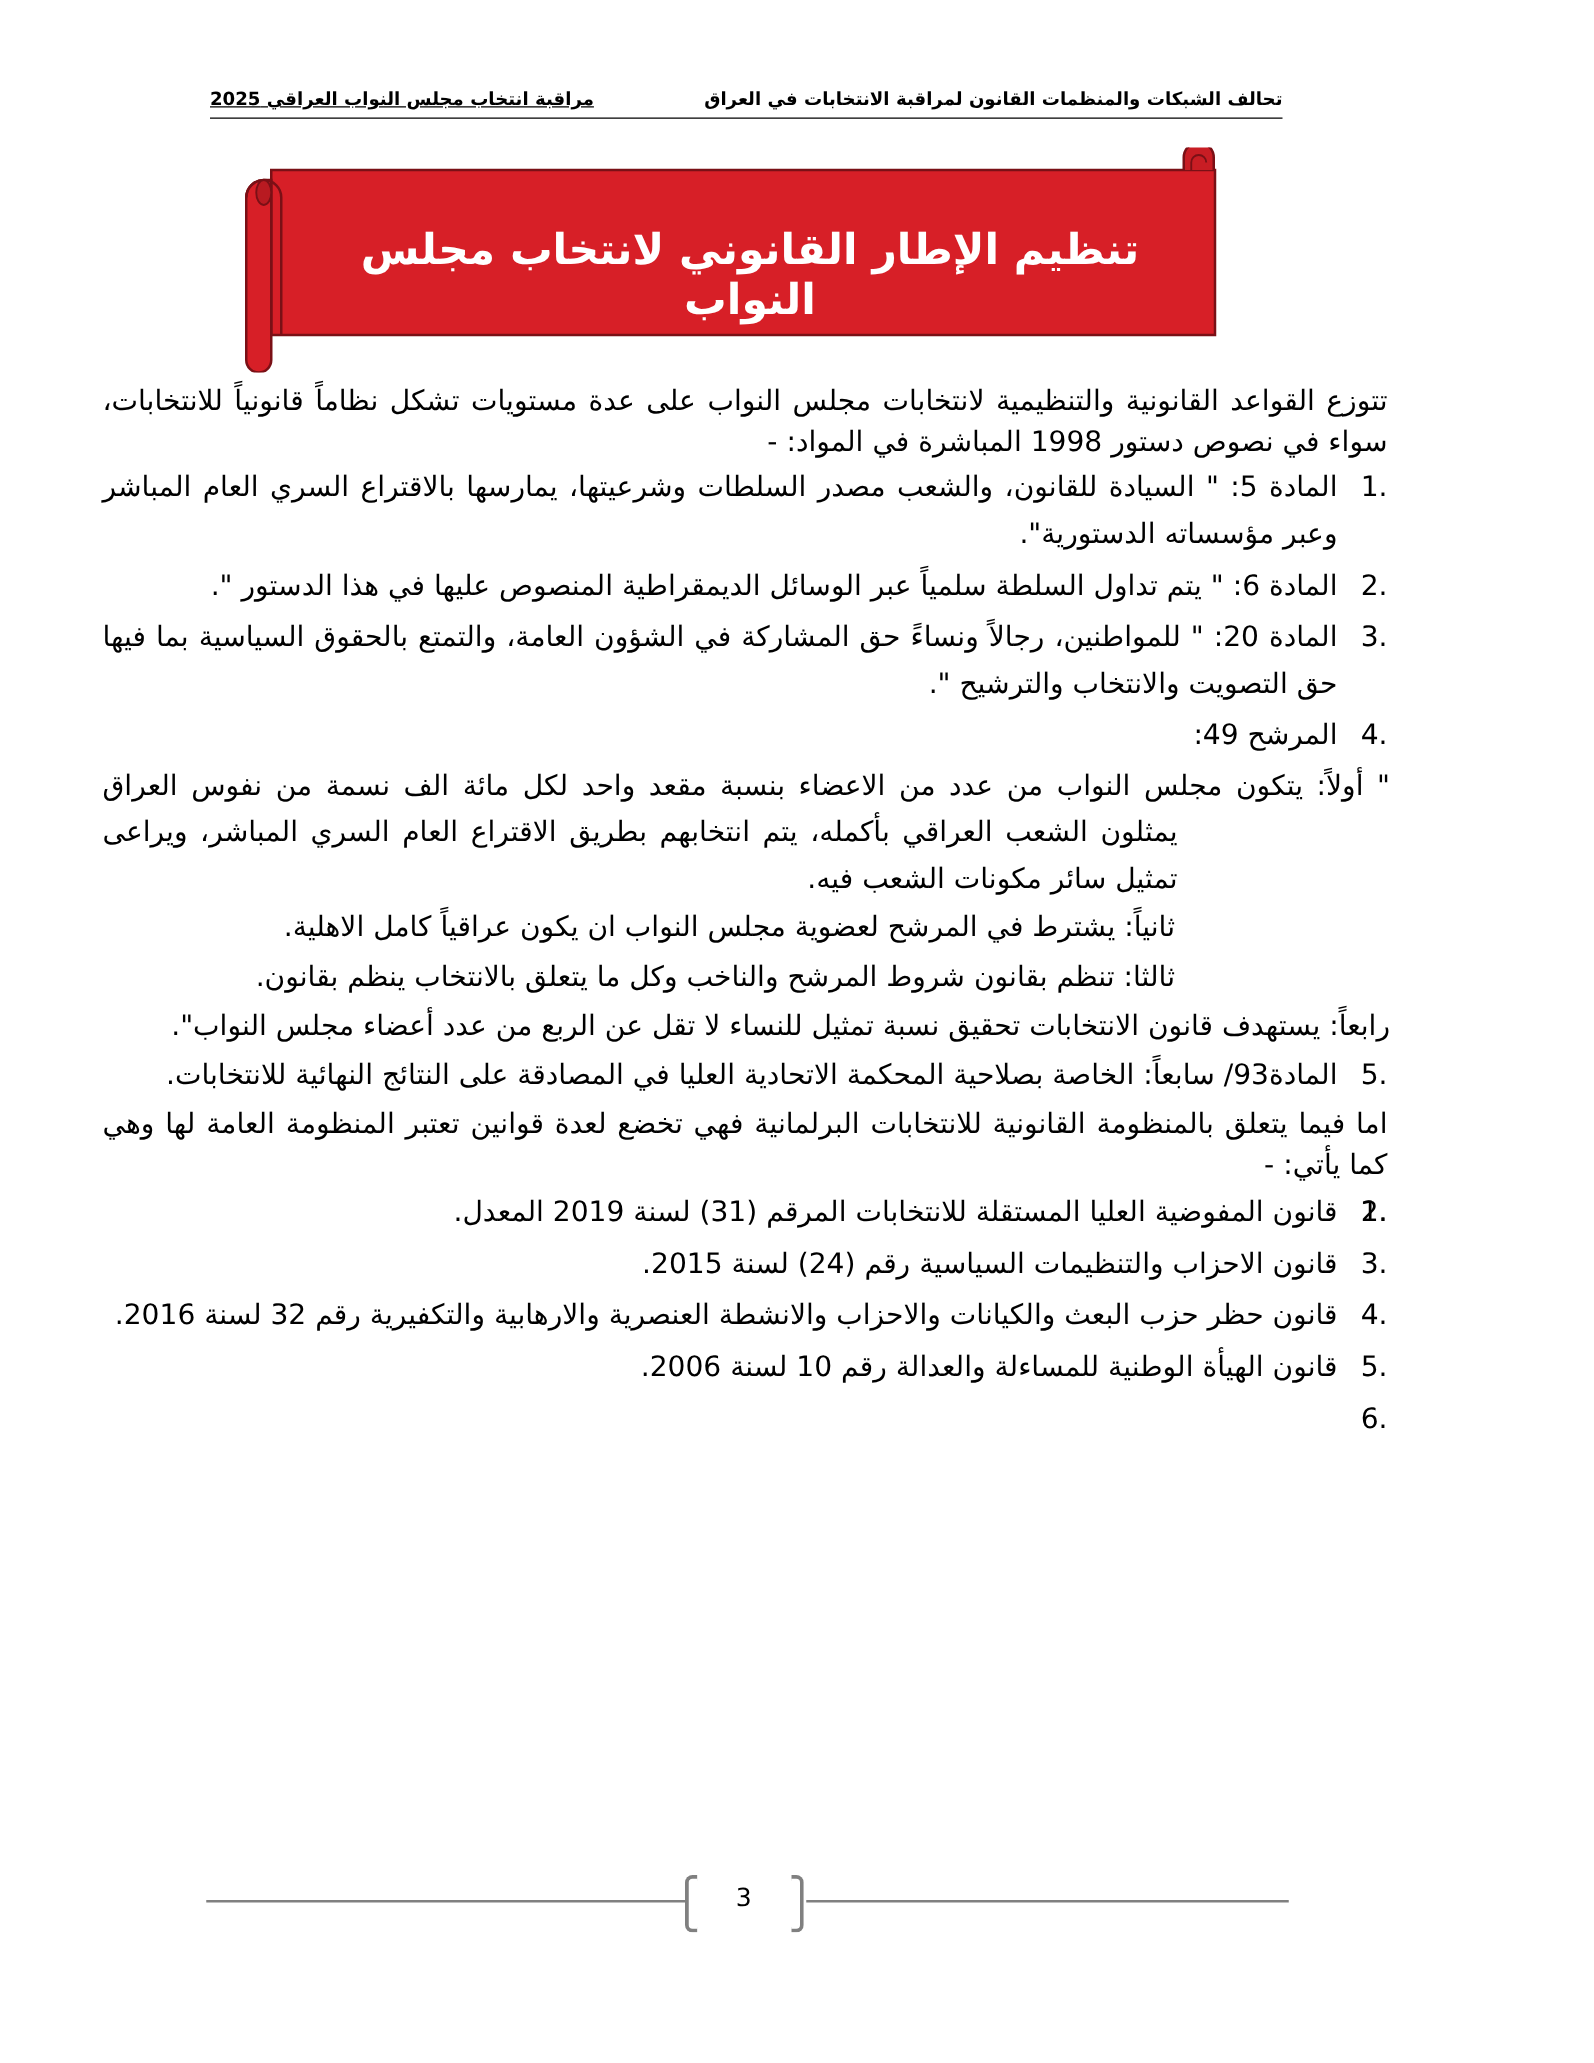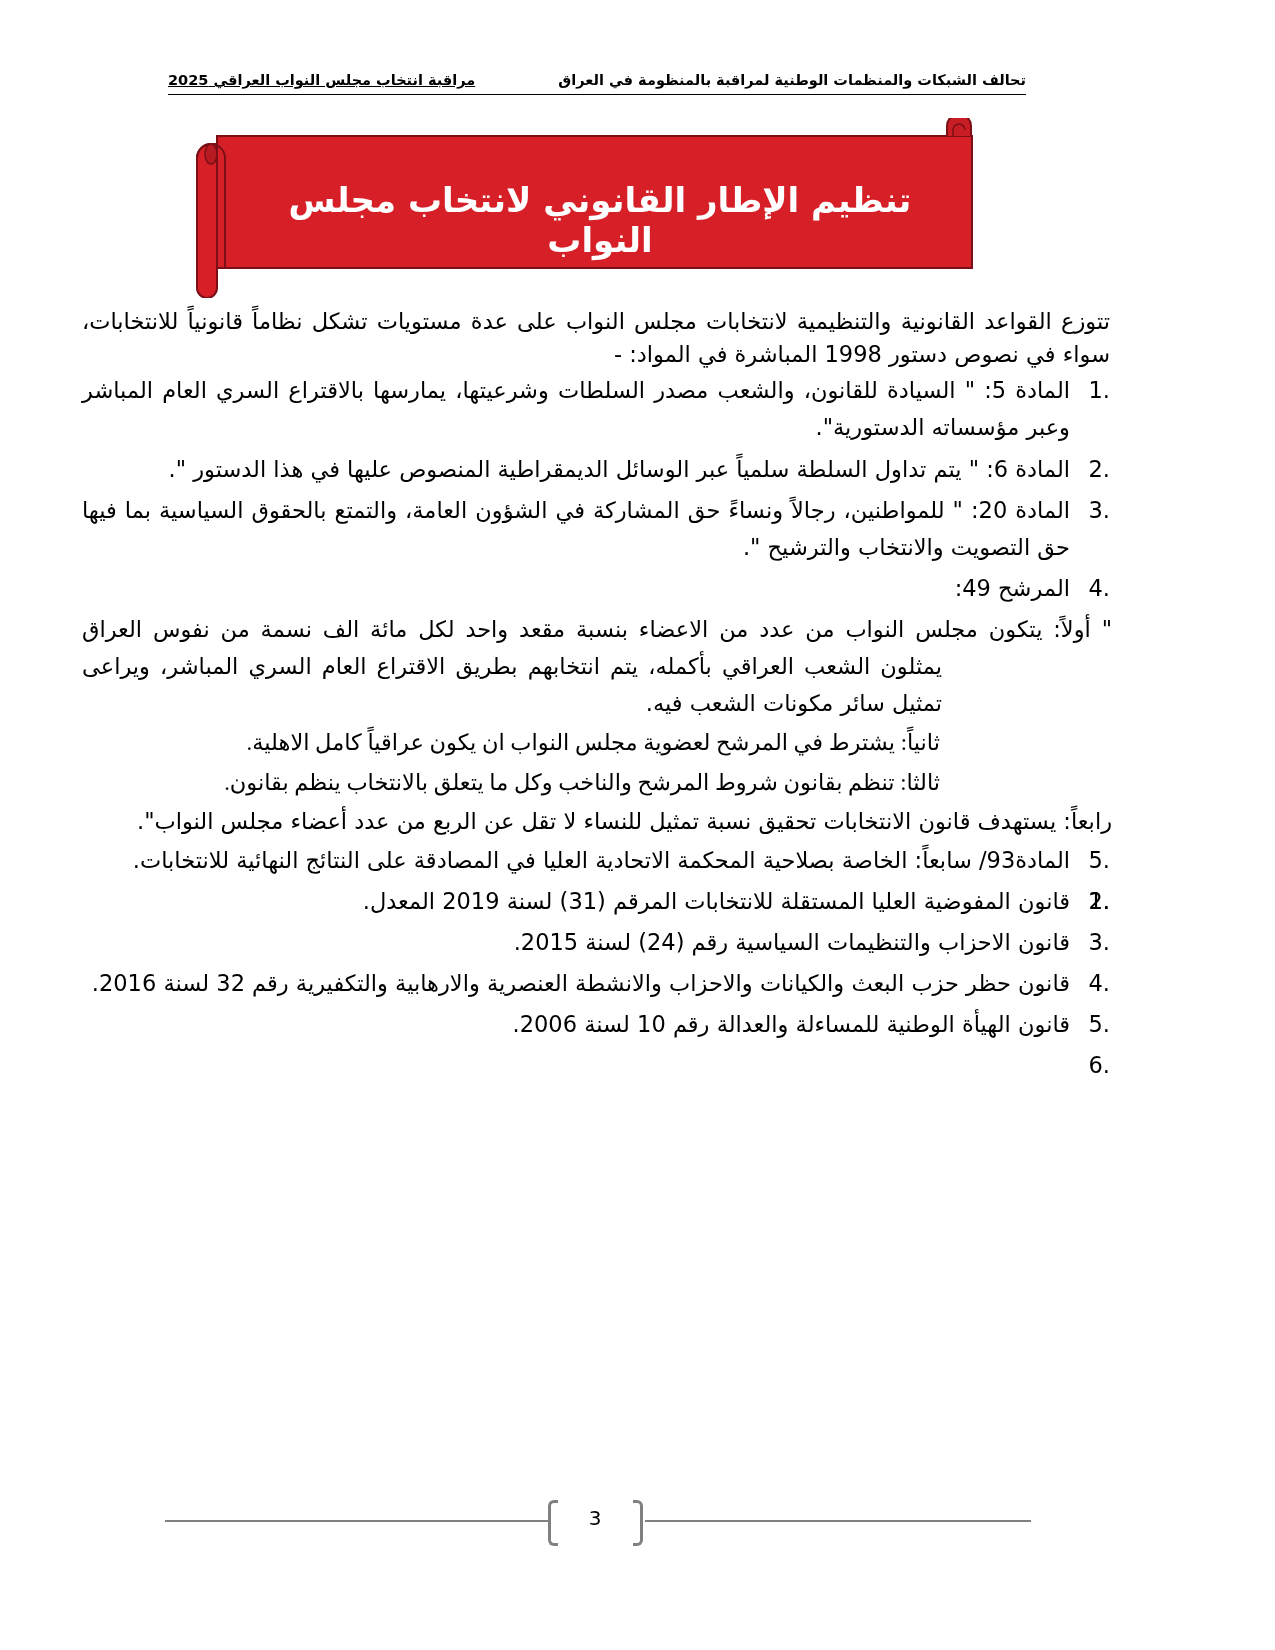--- a/index.html
+++ b/index.html
@@ -25,39 +25,39 @@
     .content {
       position: absolute; top: 305px; left: 82px; width: 1028px;
       direction: rtl; font-size: 22.5px; line-height: 1.65;
     }
     .para { text-align: justify; margin: 0 0 2px 0; line-height: 1.45; }
     .list { margin: 0; padding: 0; list-style: none; }
     .list li { position: relative; padding-right: 40px; margin-bottom: 4px; text-align: justify; }
     .list li .num { position: absolute; right: 0; top: 0; direction: ltr; }
     .sub { margin: 0; padding: 0; list-style: none; padding-right: 0; }
     .sub li { padding-right: 168px; text-indent: -150px; margin-bottom: 2px; text-align: justify; }
-    .sub li.ind { padding-right: 170px; text-indent: 0; font-family: Liberation Serif, serif; }
+    .sub li.ind { padding-right: 170px; text-indent: 0; }
     .sub li.full { padding-right: 168px; text-indent: -170px; }
 
     .footer {
       position: absolute; top: 1500px; left: 165px; width: 866px; height: 50px;
     }
     .footer .line { position: absolute; top: 20px; height: 2px; background: #808080; }
     .footer .line.l { left: 0; width: 383px; }
     .footer .line.r { left: 480px; width: 386px; }
     .footer .br { position: absolute; top: 0; width: 7px; height: 40px; border: 3px solid #808080; }
     .footer .br.l { left: 383px; border-right: none; border-radius: 6px 0 0 6px; }
     .footer .br.r { left: 468px; border-left: none; border-radius: 0 6px 6px 0; }
     .footer .pn { position: absolute; top: 6px; left: 395px; width: 70px; text-align: center; font-size: 20px; }
   </style>
 </head>
 <body>
 
 <div class="header">
-  <span class="org">تحالف الشبكات والمنظمات الوطنية لمراقبة بالمنظومة في العراق</span>
+  <span class="org">تحالف الشبكات والمنظمات القانون لمراقبة الانتخابات في العراق</span>
   <span class="proj">مراقبة انتخاب مجلس النواب العراقي 2025</span>
 </div>
 
 <div class="banner">
   <svg width="790" height="180" viewBox="0 0 790 180">
 
     <rect x="22" y="18" width="755" height="132" fill="#d71f27" stroke="#7a1016" stroke-width="2"></rect>
 
     <path d="M752 18 L752 8 A12 12 0 0 1 776 8 L776 18" fill="#c81d24" stroke="#7a1016" stroke-width="2"></path>
     <path d="M758 18 L758 12 A6 6 0 0 1 770 12" fill="none" stroke="#7a1016" stroke-width="1.5"></path>
@@ -98,20 +98,21 @@
     <li class="full">رابعاً: يستهدف قانون الانتخابات تحقيق نسبة تمثيل للنساء لا تقل عن الربع من عدد أعضاء مجلس النواب".</li>
   </ul>
 
   <ul class="list">
     <li>
       <span class="num">5.</span>
       <span>المادة93/ سابعاً: الخاصة بصلاحية المحكمة الاتحادية العليا في المصادقة على النتائج النهائية للانتخابات.</span>
     </li>
   </ul>
 
+  <p class="para">اما فيما يتعلق بالمنظومة القانونية للانتخابات البرلمانية فهي تخضع لعدة قوانين تعتبر المنظومة العامة لها وهي كما يأتي: -</p>
 
   <ul class="list">
     <li>
       <span class="num">1.</span>
     </li>
     <li>
       <span class="num">2.</span>
       <span>قانون المفوضية العليا المستقلة للانتخابات المرقم (31) لسنة 2019 المعدل.</span>
     </li>
     <li>

